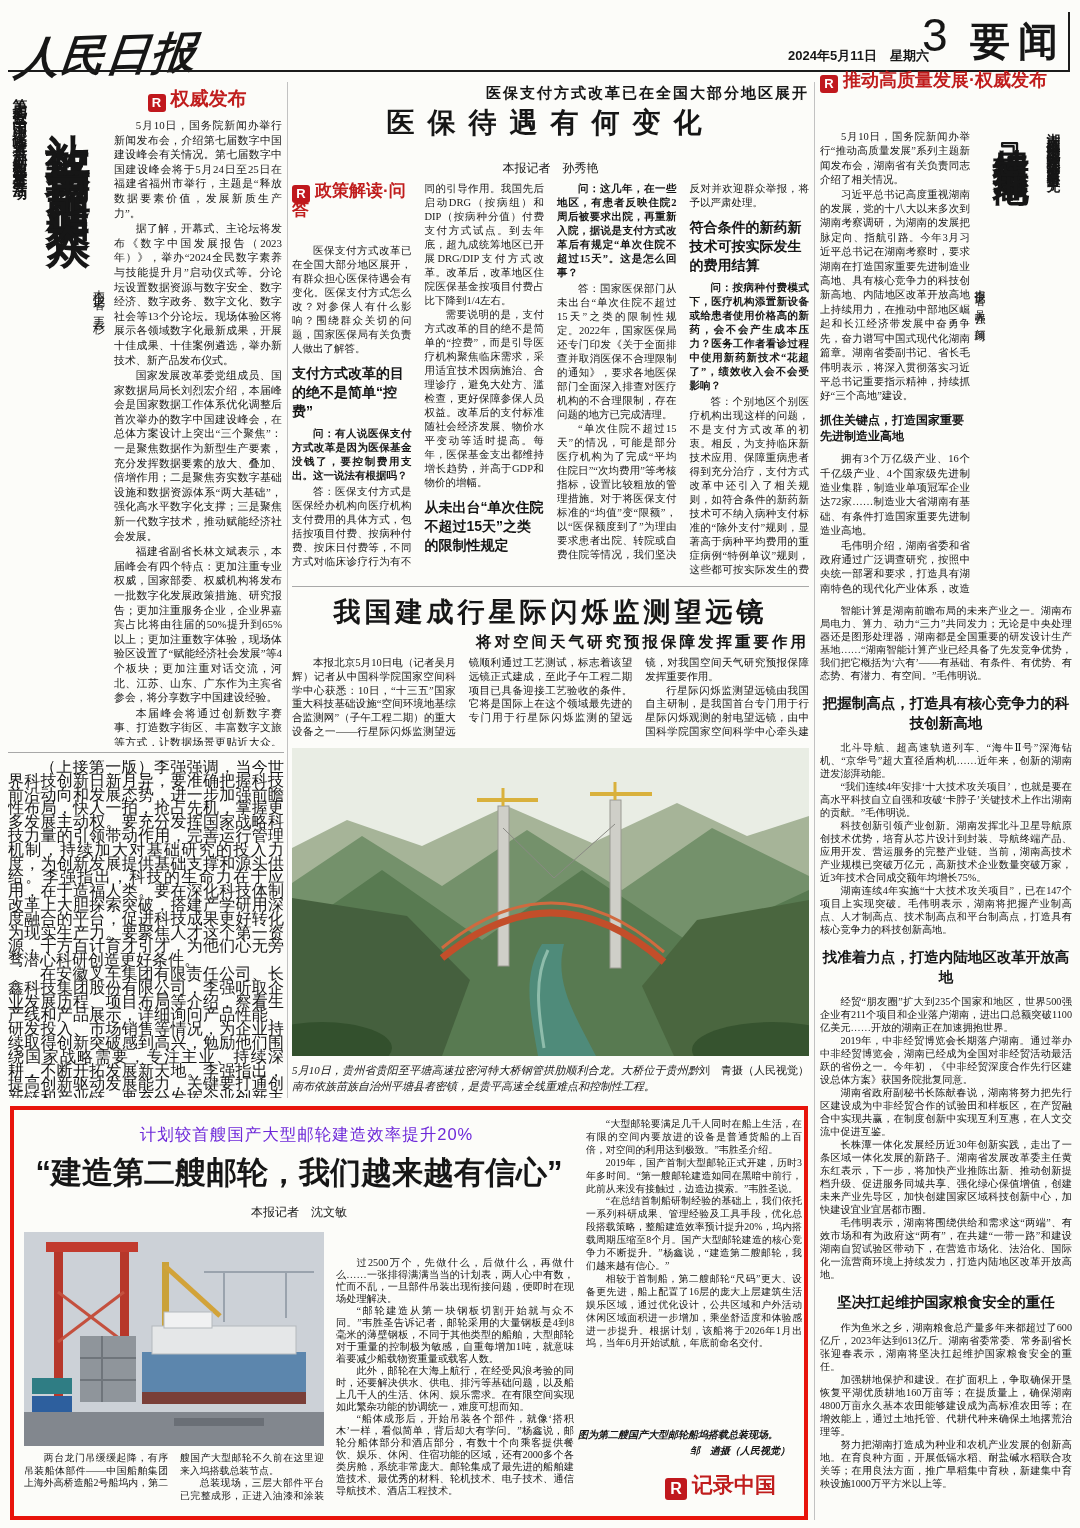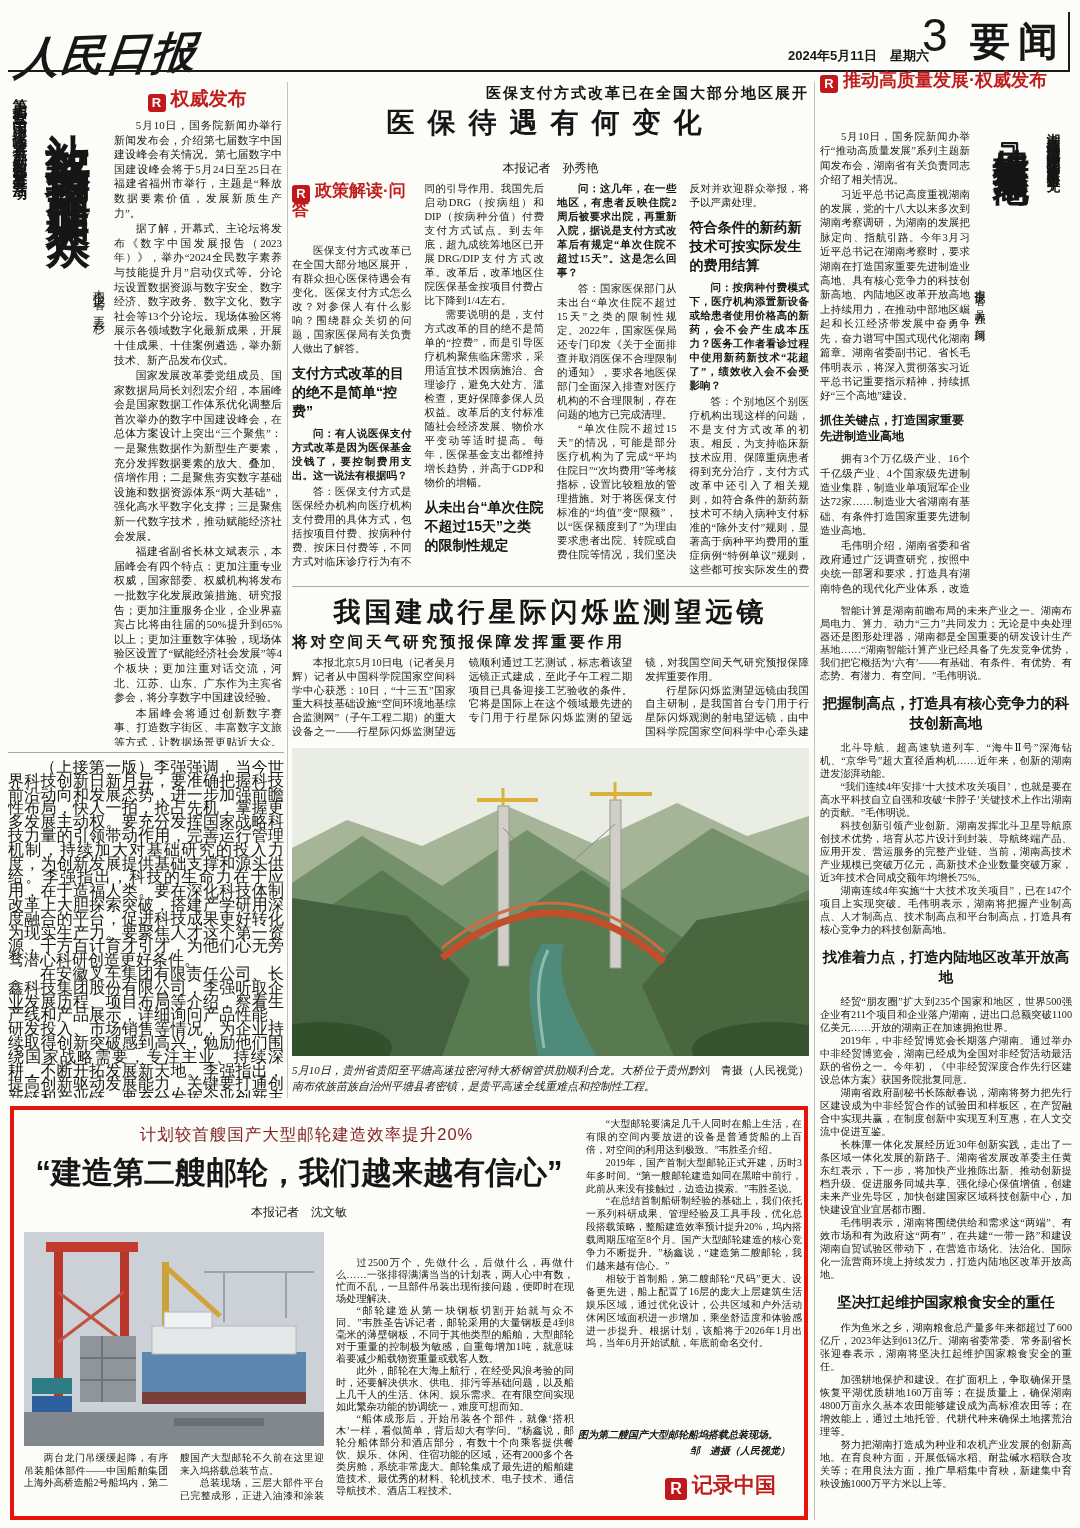--- a/index.html
+++ b/index.html
@@ -40,30 +40,30 @@
   .cont-body{left:8px;top:760px;width:276px;height:338px;font-size:16px;line-height:13.8px;}
   
   .yb-kicker{left:292px;top:84px;width:517px;text-align:right;font-size:15px;font-weight:600;letter-spacing:2px;}
   .yb-headline{left:292px;top:104px;width:517px;text-align:center;font-size:28px;font-weight:900;letter-spacing:13px;}
   .yb-byline{left:292px;top:160px;width:517px;text-align:center;font-size:12px;}
   .yb-cols{left:292px;top:182px;width:517px;height:398px;column-count:4;column-gap:13px;
            font-size:10.5px;line-height:14px;column-fill:auto;}
   .yb-label{font-size:17px;font-weight:900;margin:2px 0 27px;}
   
   .tl-headline{left:292px;top:594px;width:517px;text-align:center;font-size:27px;font-weight:900;letter-spacing:4px;}
-  .tl-subhead{left:292px;top:632px;width:517px;text-align:left;font-size:15.5px;font-weight:bold;letter-spacing:3px;}
+  .tl-subhead{left:292px;top:632px;width:517px;text-align:right;font-size:15.5px;font-weight:bold;letter-spacing:3px;}
   .tl-body{left:292px;top:656px;width:517px;height:84px;column-count:3;column-gap:13px;
            font-size:10.5px;line-height:13.8px;column-fill:auto;}
   
   .photo-bridge{left:292px;top:748px;width:517px;height:308px;background:#dfe4da;}
   .cap-bridge{left:292px;top:1062px;width:517px;font-size:11px;line-height:16px;font-style:italic;}
   .cap-credit{float:right;font-style:normal;}
   
   .redbox{left:10px;top:1106px;width:798px;height:414px;border:4px solid #e8140c;background:#fcfcf9;box-sizing:border-box;}
-  .c-kicker{left:25px;top:14px;width:535px;text-align:center;font-size:16.5px;letter-spacing:1px;color:#7f1d1d;}
+  .c-kicker{left:25px;top:14px;width:535px;text-align:center;font-size:16.5px;letter-spacing:1px;color:#6d28d9;}
   .c-headline{left:0;top:42px;width:570px;text-align:center;font-size:31px;font-weight:900;}
   .c-byline{left:0;top:94px;width:570px;text-align:center;font-size:12px;}
   .c-photo{left:10px;top:122px;width:300px;height:214px;background:#c6cbd1;}
   .c-photocols{left:10px;top:342px;width:300px;height:60px;column-count:2;column-gap:12px;
                font-size:9.9px;line-height:12.7px;}
   .c-mid{left:322px;top:122px;width:238px;height:280px;font-size:10.2px;line-height:12px;margin-top:25px;}
   .c-right{left:572px;top:8px;width:216px;height:300px;font-size:9.9px;line-height:12.9px;}
   .c-caption{right:14px;bottom:58px;width:212px;font-size:10px;font-weight:bold;font-style:italic;line-height:14px;}
   .c-credit{text-align:right;margin-top:2px;}
   .c-logo{right:28px;bottom:16px;font-size:21px;font-weight:900;}

